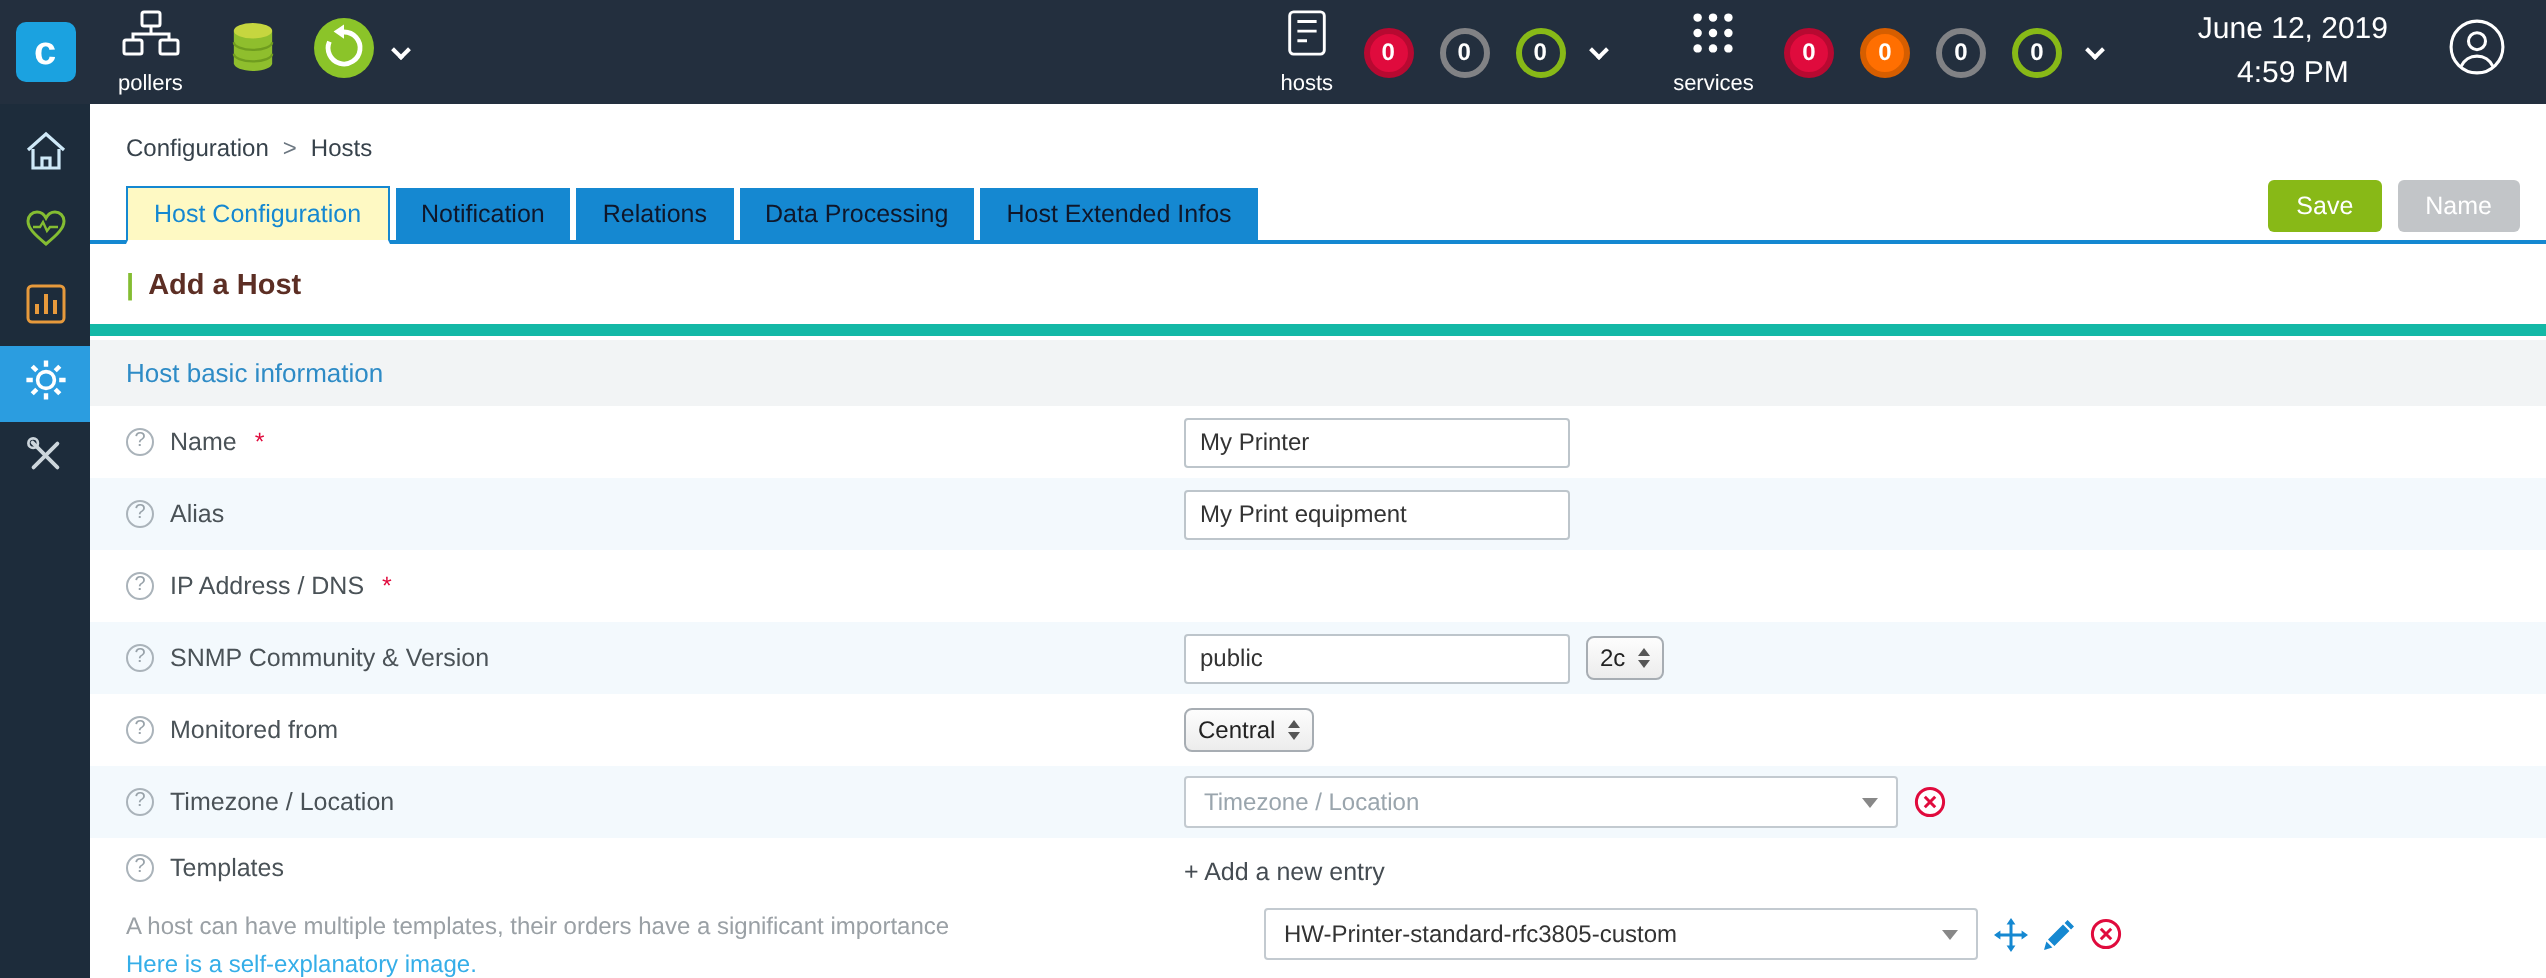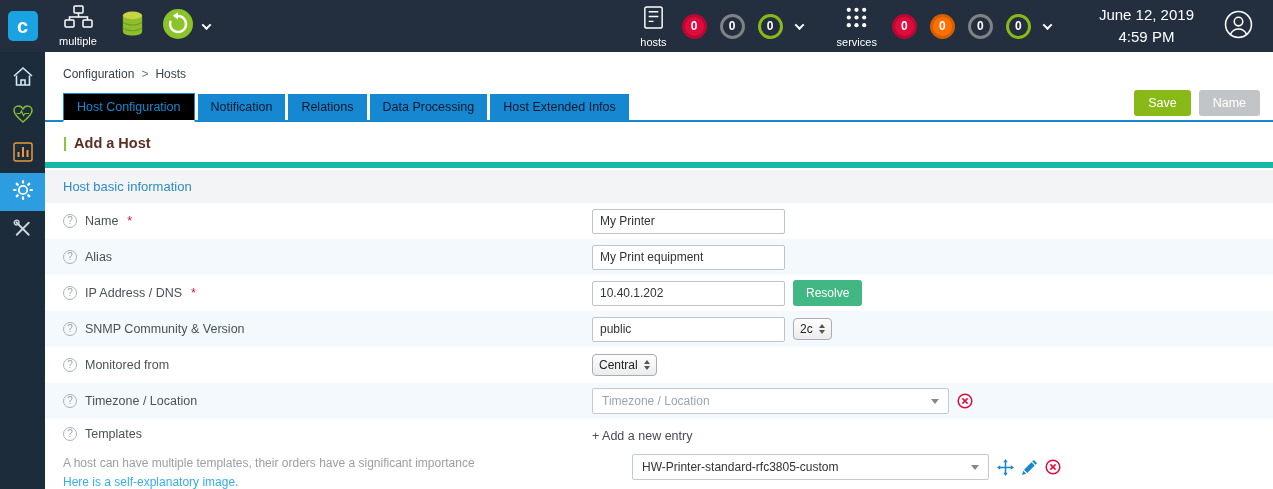--- a/index.html
+++ b/index.html
@@ -34,21 +34,21 @@
   .side-item.active { background: #2b9de0; }
 
   
   .main { background: #fff; overflow: hidden; }
   .breadcrumb { display: flex; align-items: center; gap: 7px; padding: 15px 0 9px 18px; font-size: 12px; color: #37424b; }
   .breadcrumb .bc-item { cursor: pointer; }
   .breadcrumb .sep { color: #6b7680; }
 
   .tabbar { display: flex; align-items: flex-end; padding: 0 13px 0 18px; border-bottom: 2px solid #1588d1; position: relative; }
   .tab { background: #1588d1; color: #0f172a; font-size: 12.5px; line-height: 1; padding: 7px 13px; margin-right: 3px; cursor: pointer; white-space: nowrap; }
-  .tab.active { background: #000000; color: #1588d1; border: 1px solid #1588d1; border-bottom: 2px solid #fff; margin-bottom: -2px; padding-left: 13px; }
+  .tab.active { background: #fef9c3; color: #1588d1; border: 1px solid #1588d1; border-bottom: 2px solid #fff; margin-bottom: -2px; padding-left: 13px; }
   .tab-actions { margin-left: auto; align-self: center; display: flex; gap: 8px; margin-bottom: 4px; align-items: flex-end; }
   .btn { border: none; border-radius: 3px; color: #fff; font-size: 12.5px; padding: 6px 14px; cursor: pointer; font-family: inherit; }
   .btn-save { background: #88b917; }
   .btn-reset { background: #c2c5c8; }
 
   .page-title { padding: 13px 18px 11px; font-size: 14.5px; font-weight: bold; color: #5c2e24; border-bottom: 6px solid #14b8a6; }
   .page-title .bar { color: #84bd32; margin-right: 7px; font-weight: bold; }
 
   .section-hdr { background: #f2f4f5; color: #2e8bc6; font-size: 13px; padding: 9px 18px; margin-top: 2px; }
 
@@ -92,21 +92,21 @@
     <div class="tb-group" style="margin-left:14px;">
       <div class="icon-label">
         <span>
           <svg width="30" height="24" viewBox="0 0 30 24" fill="none" stroke="#fff" stroke-width="1.5">
             <rect x="11" y="1" width="9" height="7" rx="1"></rect>
             <rect x="2" y="15" width="9" height="7" rx="1"></rect>
             <rect x="20" y="15" width="9" height="7" rx="1"></rect>
             <path d="M15.5 8v4M6.5 15v-3h18v3"></path>
           </svg>
         </span>
-        <span class="lbl">multiple</span>
+        <span class="lbl">pollers</span>
       </div>
 
       <div class="icon-label" style="margin-left:24px;">
         <span>
           <svg width="23" height="28" viewBox="0 0 24 28">
             <path d="M2 5v17c0 2.2 4.5 4 10 4s10-1.8 10-4V5" fill="#8fbe2d"></path>
             <ellipse cx="12" cy="5" rx="10" ry="4" fill="#c6d63f"></ellipse>
             <path d="M2 11c0 2.2 4.5 4 10 4s10-1.8 10-4M2 17c0 2.2 4.5 4 10 4s10-1.8 10-4" stroke="#6f9c1f" fill="none" stroke-width="1.2"></path>
           </svg>
         </span>
@@ -280,24 +280,20 @@
         <input class="txt" type="text" value="My Print equipment" style="">
       </div>
     </div>
 
     <div class="frow">
       <div class="flabel">
         <span class="qicon">?</span>
         <span>IP Address / DNS</span>
         <span class="req">*</span>
       </div>
-      <div class="fvalue">
-        <input class="txt" type="text" value="10.40.1.202" style="">
-        <button class="btn-resolve">Resolve</button>
-      </div>
     </div>
 
     <div class="frow alt">
       <div class="flabel">
         <span class="qicon">?</span>
         <span>SNMP Community &amp; Version</span>
       </div>
       <div class="fvalue">
         <input class="txt" type="text" value="public" style="">
         <span class="select-native">

